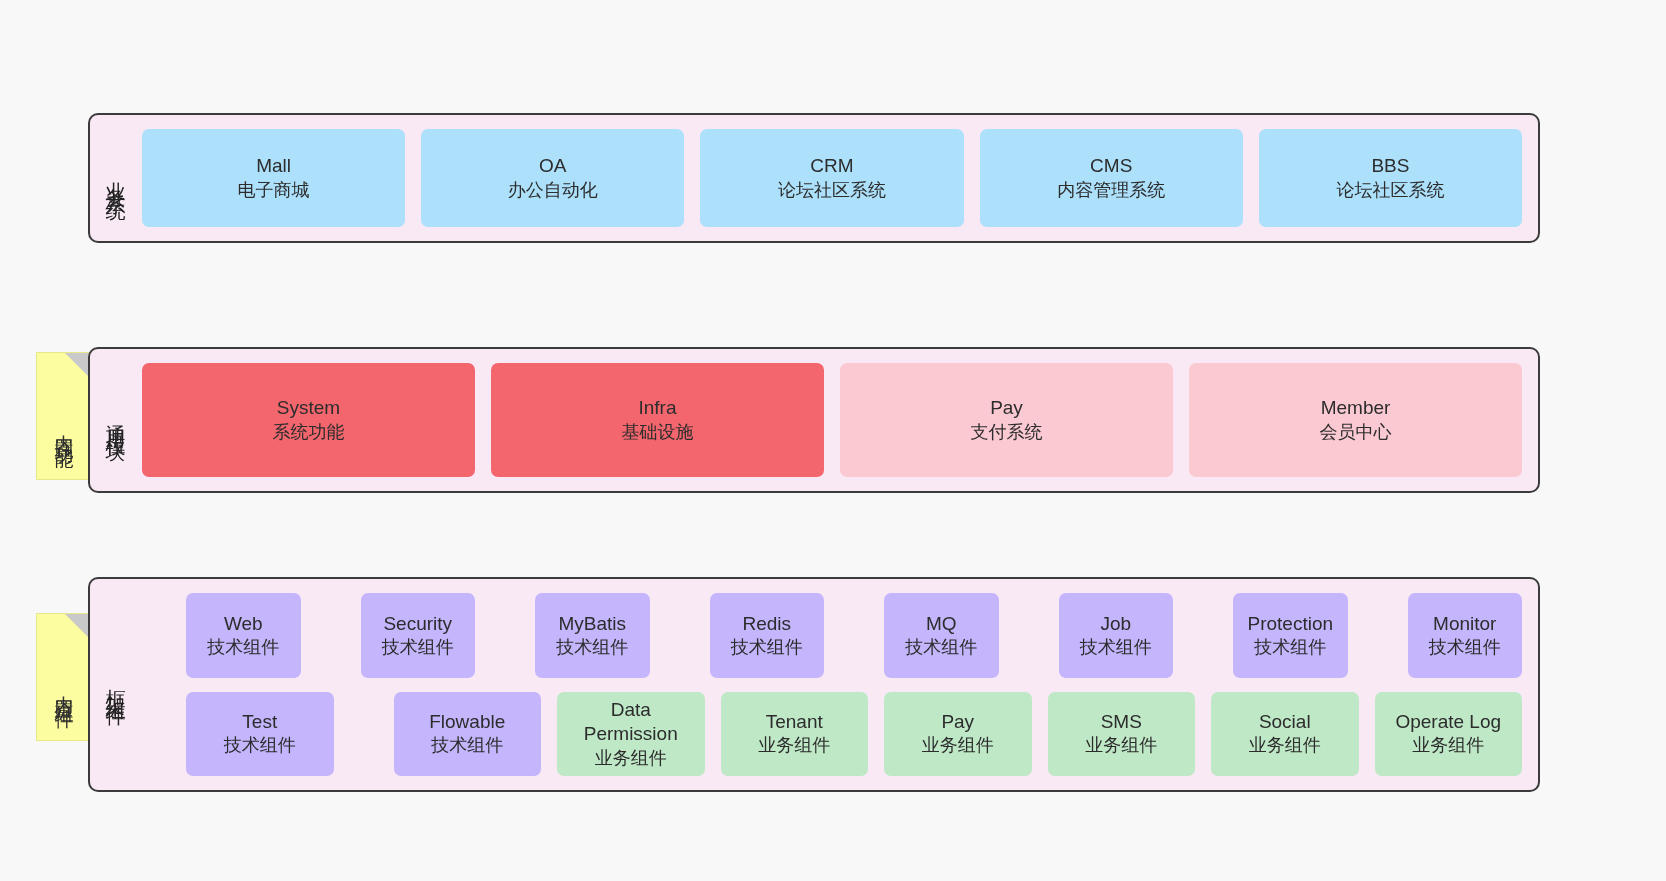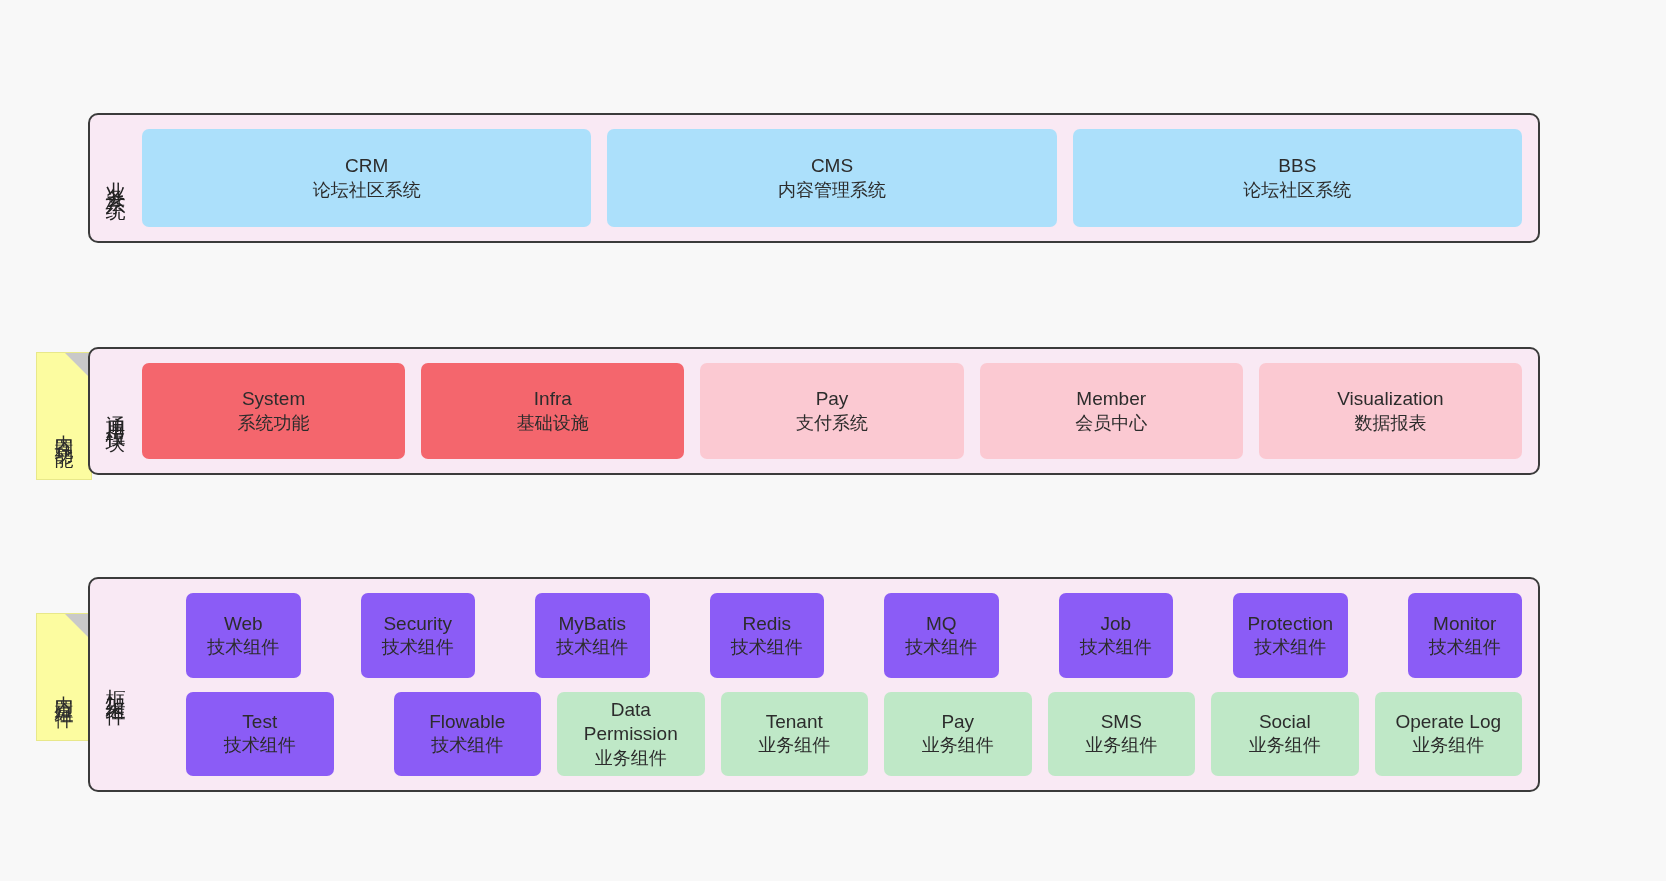--- a/index.html
+++ b/index.html
@@ -77,21 +77,21 @@
     text-align: center;
     color: #2c2c2c;
     padding: 4px 6px;
   }
   .card .t1 { font-size: 19px; }
   .card .t2 { font-size: 18px; }
 
   .c-blue   { background: #ace0fb; }
   .c-red    { background: #f4666d; }
   .c-pink   { background: #fbc9d2; }
-  .c-green  { background: #8b5cf6; margin-left: 44px; }
+  .c-green  { background: #c4b5fd; margin-left: 44px; }
   .c-lgreen { background: #bfe8c7; }
 
   
   .arrow {
     position: absolute;
     width: 160px; height: 96px;
   }
   .arrow svg { display: block; width: 160px; height: 96px; }
   .arrow-label {
     position: absolute;
@@ -108,20 +108,28 @@
 </head>
 <body>
 
 <div id="stage">
 
   <div class="panel" style="left:88px; top:113px; width:1452px; height:130px;">
     <div class="panel-title">业务系统</div>
     <div class="panel-body">
       <div class="row">
         <div class="card c-blue">
+          <span class="t1">Mall</span>
+          <span class="t2">电子商城</span>
+        </div>
+        <div class="card c-blue">
+          <span class="t1">OA</span>
+          <span class="t2">办公自动化</span>
+        </div>
+        <div class="card c-blue">
           <span class="t1">CRM</span>
           <span class="t2">论坛社区系统</span>
         </div>
         <div class="card c-blue">
           <span class="t1">CMS</span>
           <span class="t2">内容管理系统</span>
         </div>
         <div class="card c-blue">
           <span class="t1">BBS</span>
           <span class="t2">论坛社区系统</span>
@@ -129,44 +137,40 @@
       </div>
     </div>
   </div>
 
 
   <div class="note" style="left:36px; top:352px; height:128px;">
     <span class="fold"></span>
     <span>内置功能</span>
   </div>
 
-  <div class="panel" style="left:88px; top:347px; width:1452px; height:128px;">
+  <div class="panel" style="left:88px; top:347px; width:1452px; height:146px;">
     <div class="panel-title">通用模块</div>
     <div class="panel-body">
       <div class="row">
         <div class="card c-red">
           <span class="t1">System</span>
           <span class="t2">系统功能</span>
         </div>
         <div class="card c-red">
           <span class="t1">Infra</span>
           <span class="t2">基础设施</span>
         </div>
         <div class="card c-pink">
           <span class="t1">Pay</span>
           <span class="t2">支付系统</span>
         </div>
         <div class="card c-pink">
           <span class="t1">Member</span>
           <span class="t2">会员中心</span>
         </div>
-        <div class="card c-pink">
-          <span class="t1">Visualization</span>
-          <span class="t2">数据报表</span>
-        </div>
       </div>
     </div>
   </div>
 
 
   <div class="note" style="left:36px; top:613px; height:128px;">
     <span class="fold"></span>
     <span>内置组件</span>
   </div>
 

